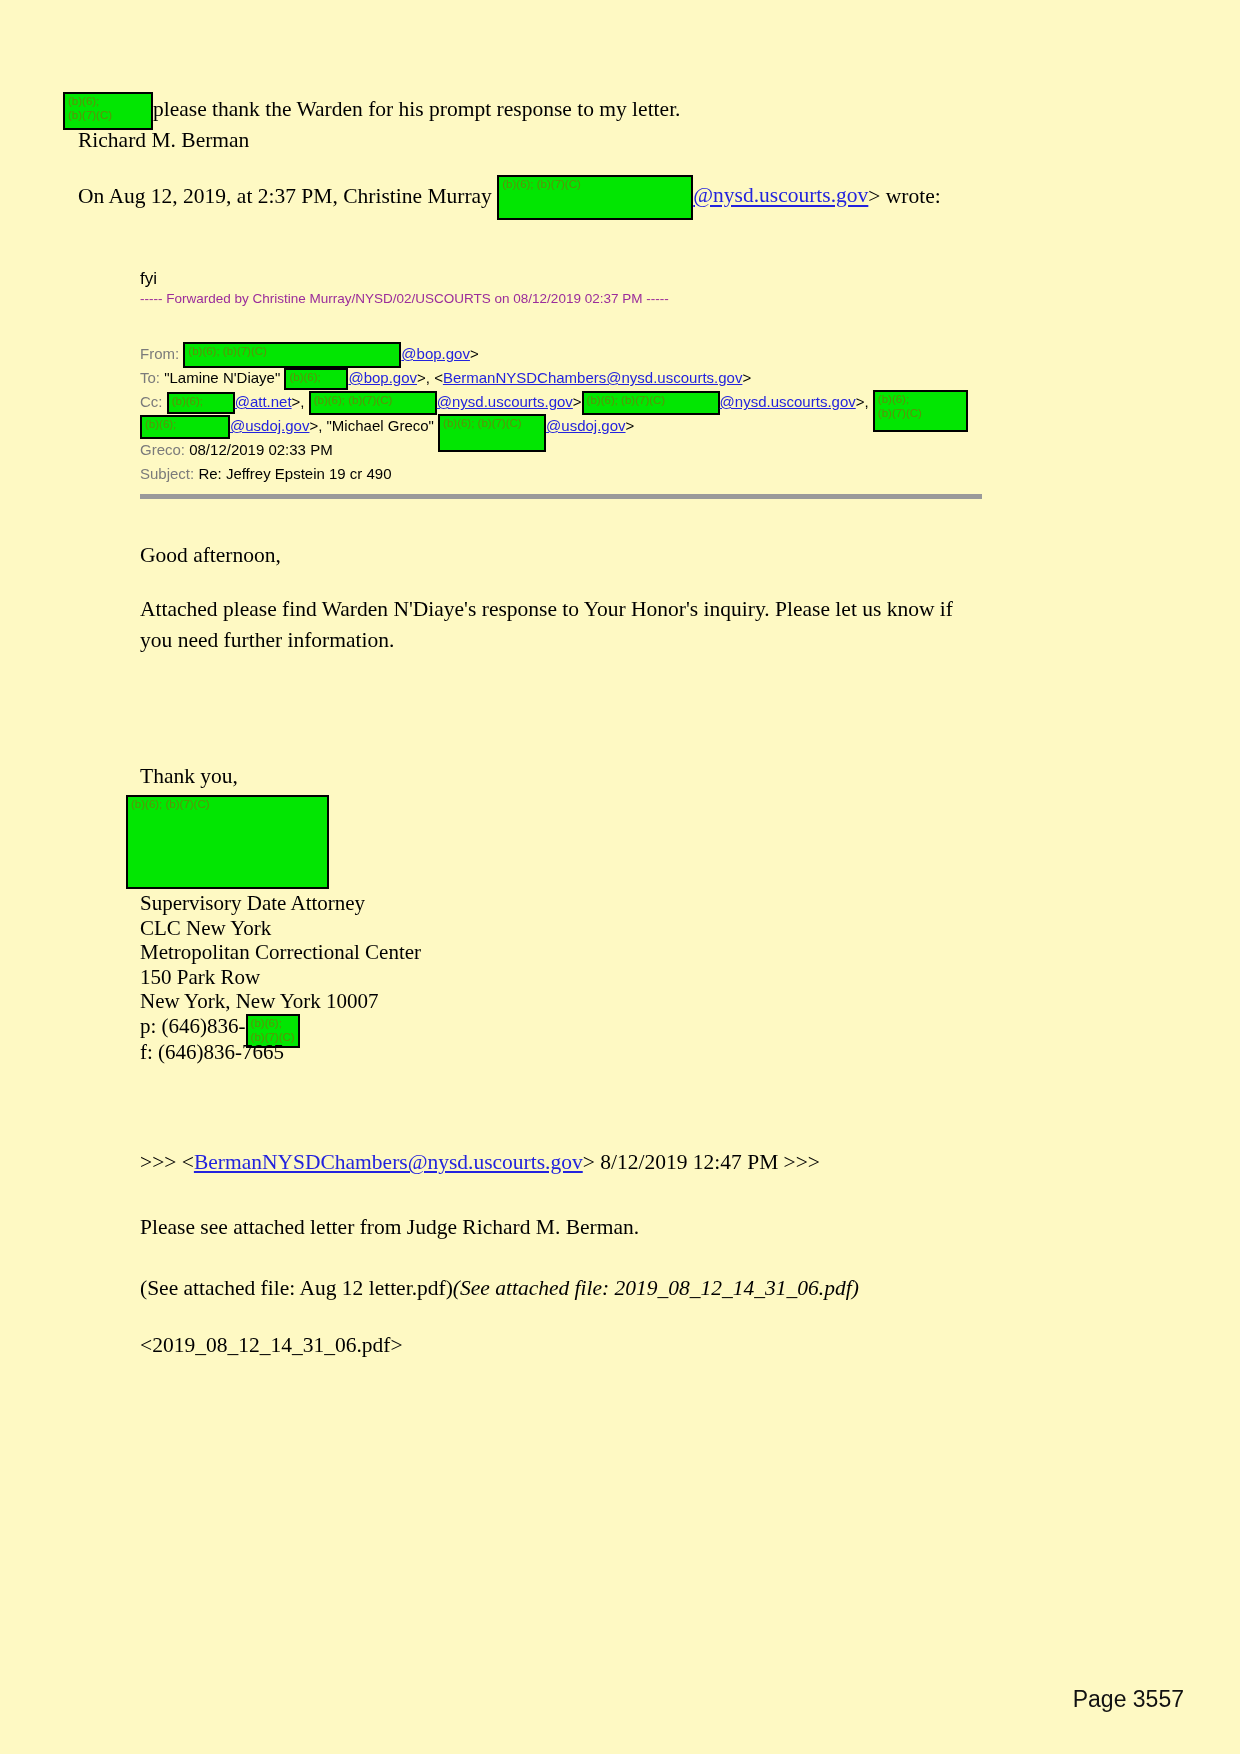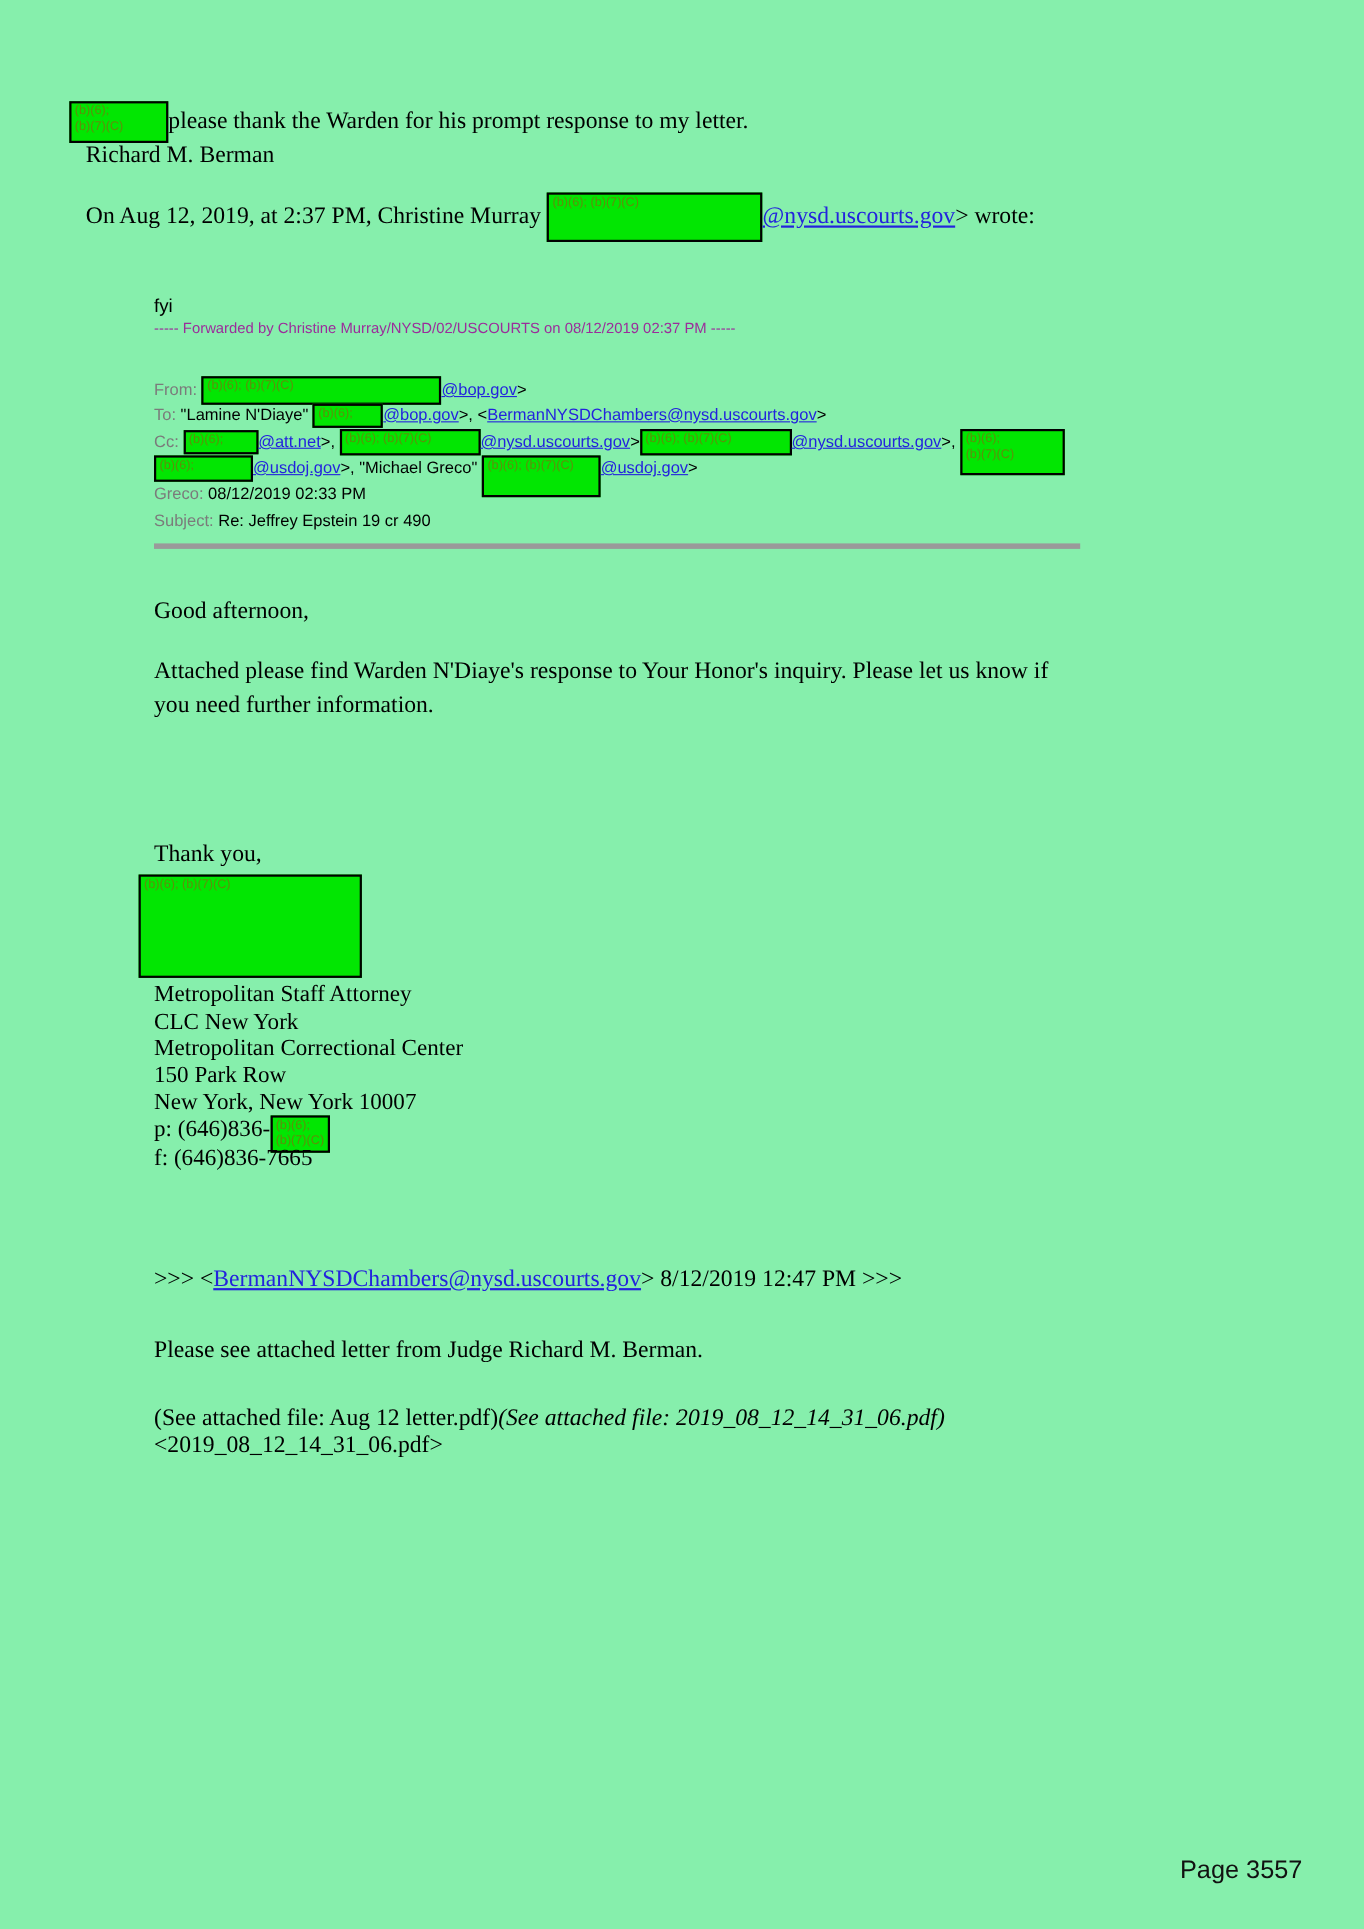--- a/index.html
+++ b/index.html
@@ -1,19 +1,19 @@
 <!DOCTYPE html>
 <html><head>
 <meta charset="utf-8">
 <style>
   html,body { margin:0; padding:0; background:#ffffff; }
   .page {
     position:relative;
     width:1240px; height:1754px;
-    background:#86efac;
+    background:#fef9c3;
     font-family:"Liberation Serif", serif;
     color:#000;
     overflow:hidden;
   }
   
   .redact {
     background:#02e602;
     border:2px solid #000;
     display:inline-block;
     box-sizing:border-box;
@@ -50,21 +50,21 @@
   .para { font-size:21.5px; line-height:31px; width:848px; margin-top:26px; }
   .closing { font-size:21.5px; margin-top:108px; }
   .sig-box-wrap { margin-top:6px; margin-left:-14px; }
   .sig-lines { font-size:21px; line-height:24.5px; margin-top:2px; }
   .phone-row { height:26px; line-height:24.5px; }
   .fax-row { line-height:24.5px; }
   .quoted-line { font-size:21.5px; margin-top:86px; }
   .please-see { font-size:21.5px; margin-top:40px; }
   .attach-line { font-size:21.5px; margin-top:36px; }
   .attach-italic { font-style:italic; }
-  .pdf-line { font-size:21.5px; }
+  .pdf-line { font-size:21.5px; margin-top:32px; }
   .page-footer {
     position:absolute; top:1686px; right:56px;
     font-family:"Liberation Sans", sans-serif;
     font-size:23px; color:#111;
   }
 </style>
 </head>
 <body>
 
 <div class="page">
@@ -96,21 +96,21 @@
     <div class="para">Attached please find Warden N'Diaye's response to Your Honor's inquiry. Please let us know if you need further information.</div>
     <div class="closing">Thank you,</div>
 
     <div class="sig-box-wrap">
         <span class="redact block" style="width: 203px; height: 94px;">
           <div class="redact-label">(b)(6); (b)(7)(C)</div>
         </span>
       </div>
 
     <div class="sig-lines">
-      <div>Metropolitan Staff Attorney</div>
+      <div>Supervisory Date Attorney</div>
       <div>CLC New York</div>
       <div>Metropolitan Correctional Center</div>
       <div>150 Park Row</div>
       <div>New York, New York 10007</div>
       <div class="phone-row"><span class="seg-text">p: (646)836-</span><span class="redact top" style="width: 54px; height: 34px;"><div class="redact-label">(b)(6);</div><div class="redact-label">(b)(7)(C)</div></span></div>
       <div class="fax-row">f: (646)836-7665</div>
     </div>
 
     <div class="quoted-line"><span class="seg-text">&gt;&gt;&gt; &lt;</span><a class="seg-link">BermanNYSDChambers@nysd.uscourts.gov</a><span class="seg-text">&gt; 8/12/2019 12:47 PM &gt;&gt;&gt;</span></div>
 

